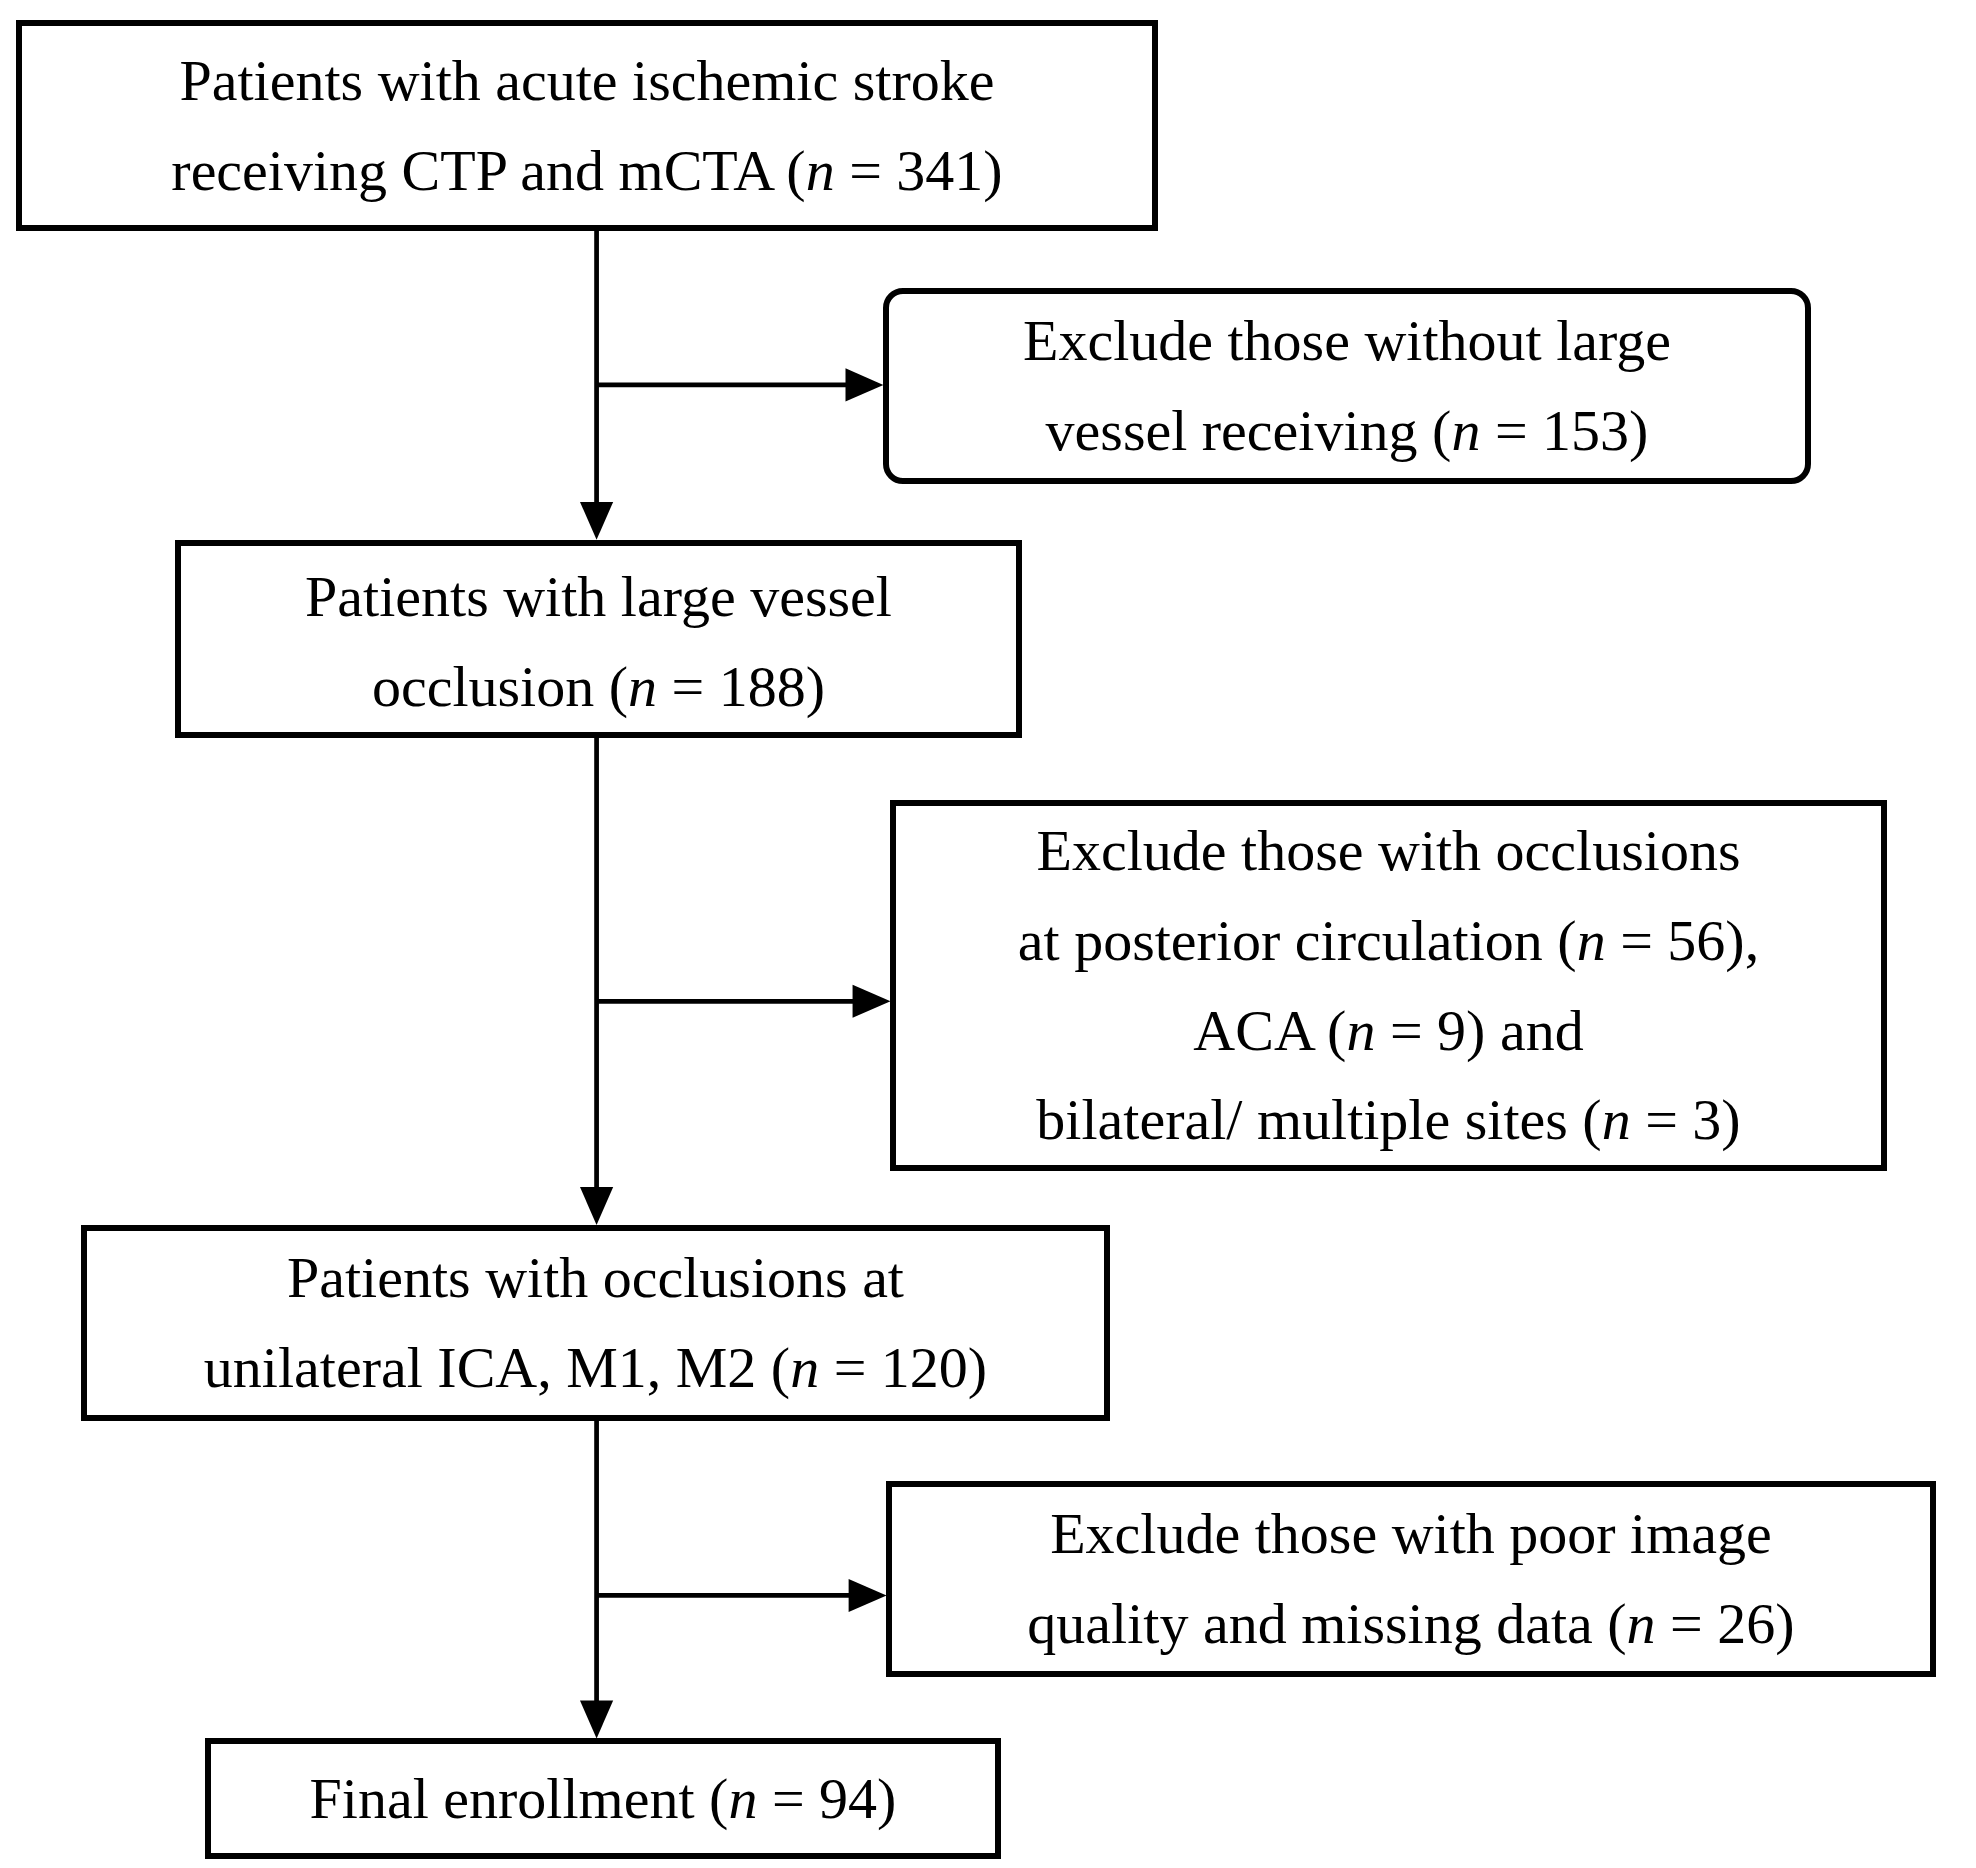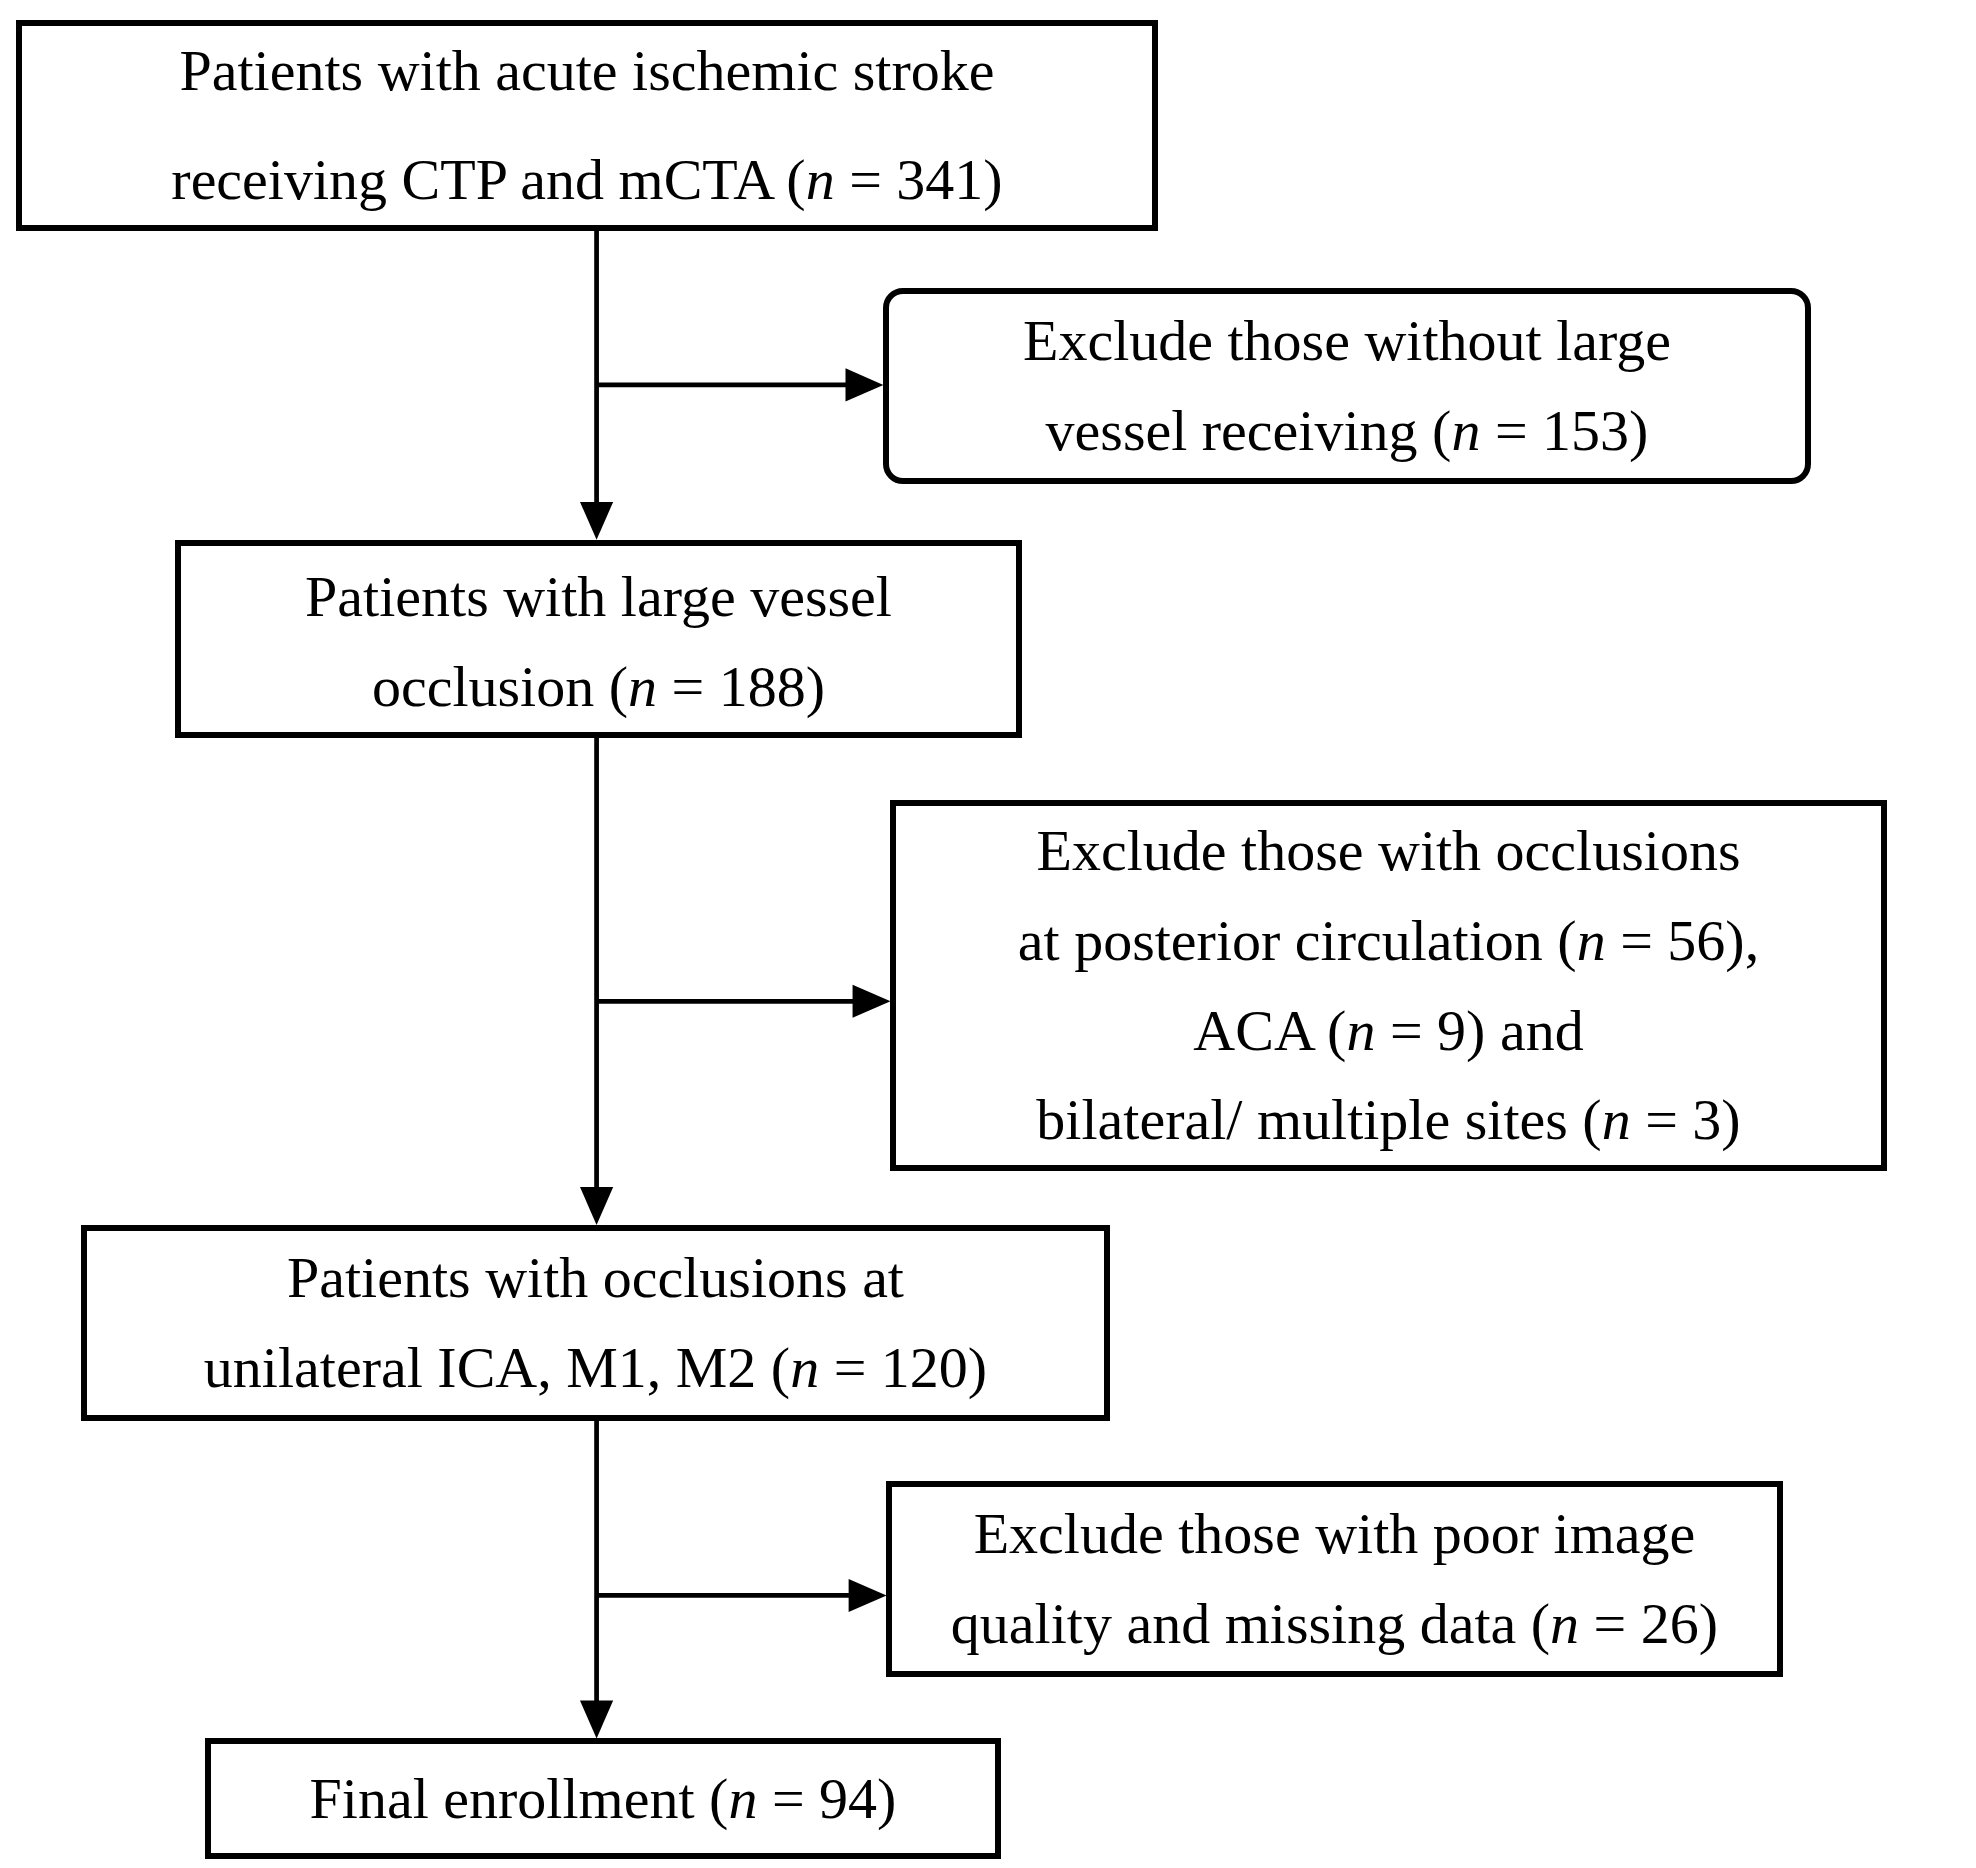--- a/index.html
+++ b/index.html
@@ -29,26 +29,26 @@
     line-height: 1.55;
     overflow: hidden;
   }
   .flow-box .line {
     white-space: nowrap;
   }
   .flow-box .line i {
     font-style: italic;
   }
   
-  #box-initial     { left: 16px;   top: 20px;   width: 1142px; height: 211px; justify-content: space-between; }
+  #box-initial     { left: 16px;   top: 20px;   width: 1142px; height: 211px; }
   #box-excl-lvo    { left: 883px; top: 288px;  width: 928px; height: 196px; border-radius: 20px; }
   #box-lvo         { left: 175px;  top: 540px;  width: 847px; height: 198px; justify-content: flex-end; }
   #box-excl-sites  { left: 890px; top: 800px; width: 997px; height: 371px; }
   #box-anterior    { left: 81px;  top: 1225px; width: 1029px; height: 196px; }
-  #box-excl-qual   { left: 886px; top: 1481px; width: 897px; height: 196px; }
+  #box-excl-qual   { left: 886px; top: 1481px; width: 1050px; height: 196px; }
   #box-final       { left: 205px;  top: 1738px; width: 796px; height: 121px; }
 
   .connector-layer {
     position: absolute;
     left: 0;
     top: 0;
     width: 1977px;
     height: 1869px;
     pointer-events: none;
   }

